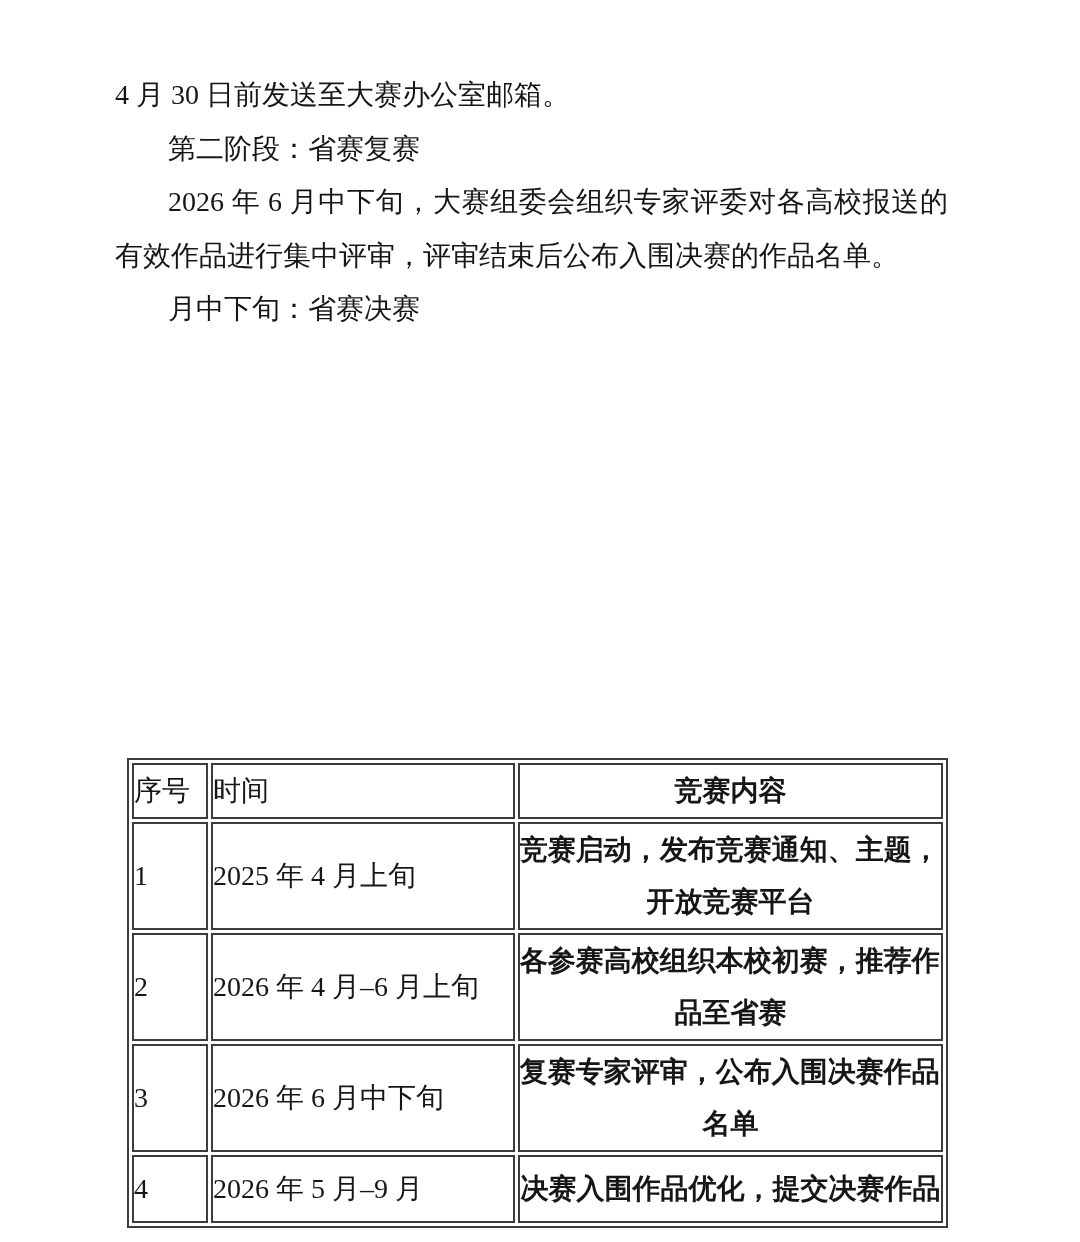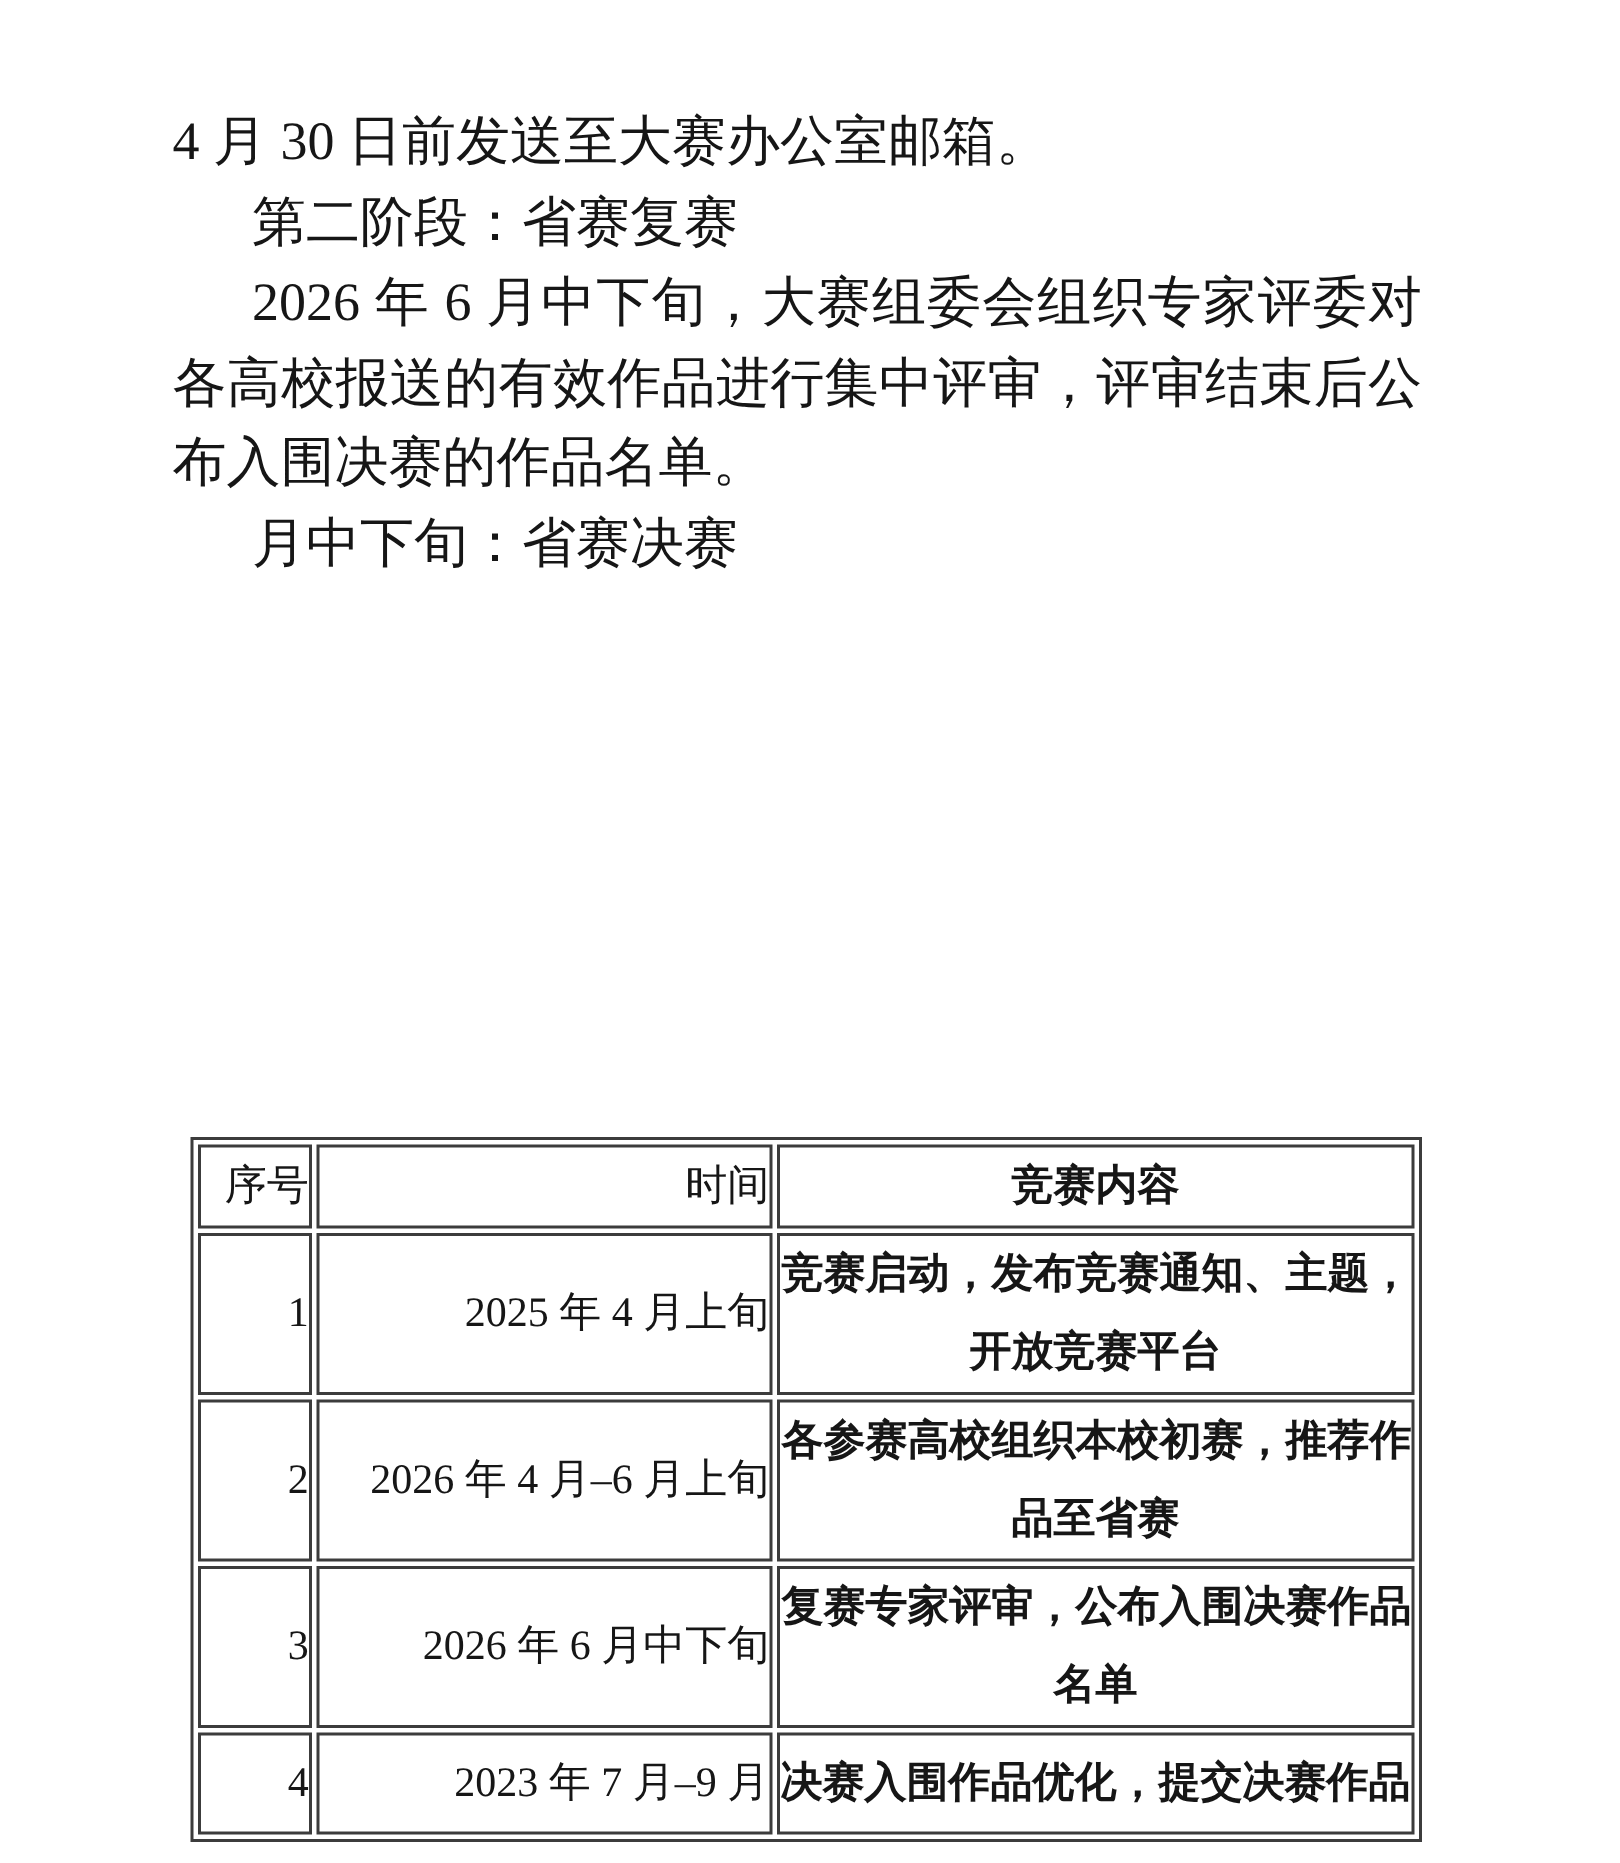--- a/index.html
+++ b/index.html
@@ -21,42 +21,42 @@
     top: 68px;
     left: 115px;
     width: 833px;
   }
   .text-block {
     height: 690px;
     overflow: visible;
   }
   .para {
     margin: 0;
-    font-size: 36px;
+    font-size: 28px;
     line-height: 53.5px;
     text-align: justify;
     letter-spacing: 0;
   }
   .para.indent {
     text-indent: 53px;
   }
   table.schedule {
     border-collapse: separate;
     border-spacing: 3px;
     border: 2px solid #3c3c3c;
     margin: 0 0 0 12px;
     table-layout: fixed;
   }
   table.schedule td {
     border: 2px solid #3c3c3c;
     padding: 0;
     vertical-align: middle;
     font-size: 28px;
     line-height: 52px;
-    text-align: right;
+    text-align: left;
     background: #ffffff;
   }
   tr.hd td { height: 52px; }
   tr.r0 td { height: 100px; }
   tr.r1 td { height: 99px; }
   tr.r2 td { height: 98px; }
   tr.r3 td { height: 64px; }
   td.c-no   { width: 72px; }
   td.c-time { width: 300px; font-size: 27px; white-space: nowrap; }
   td.c-content {
@@ -99,20 +99,20 @@
           <td class="c-time">2026 年 4 月–6 月上旬</td>
           <td class="c-content">各参赛高校组织本校初赛，推荐作品至省赛</td>
         </tr>
         <tr class="r2">
           <td class="c-no">3</td>
           <td class="c-time">2026 年 6 月中下旬</td>
           <td class="c-content">复赛专家评审，公布入围决赛作品名单</td>
         </tr>
         <tr class="r3">
           <td class="c-no">4</td>
-          <td class="c-time">2023 年 7 月–9 月</td>
+          <td class="c-time">2026 年 5 月–9 月</td>
           <td class="c-content">决赛入围作品优化，提交决赛作品</td>
         </tr>
       </tbody>
     </table>
 
   </div>
 </div>
 
 </body></html>

